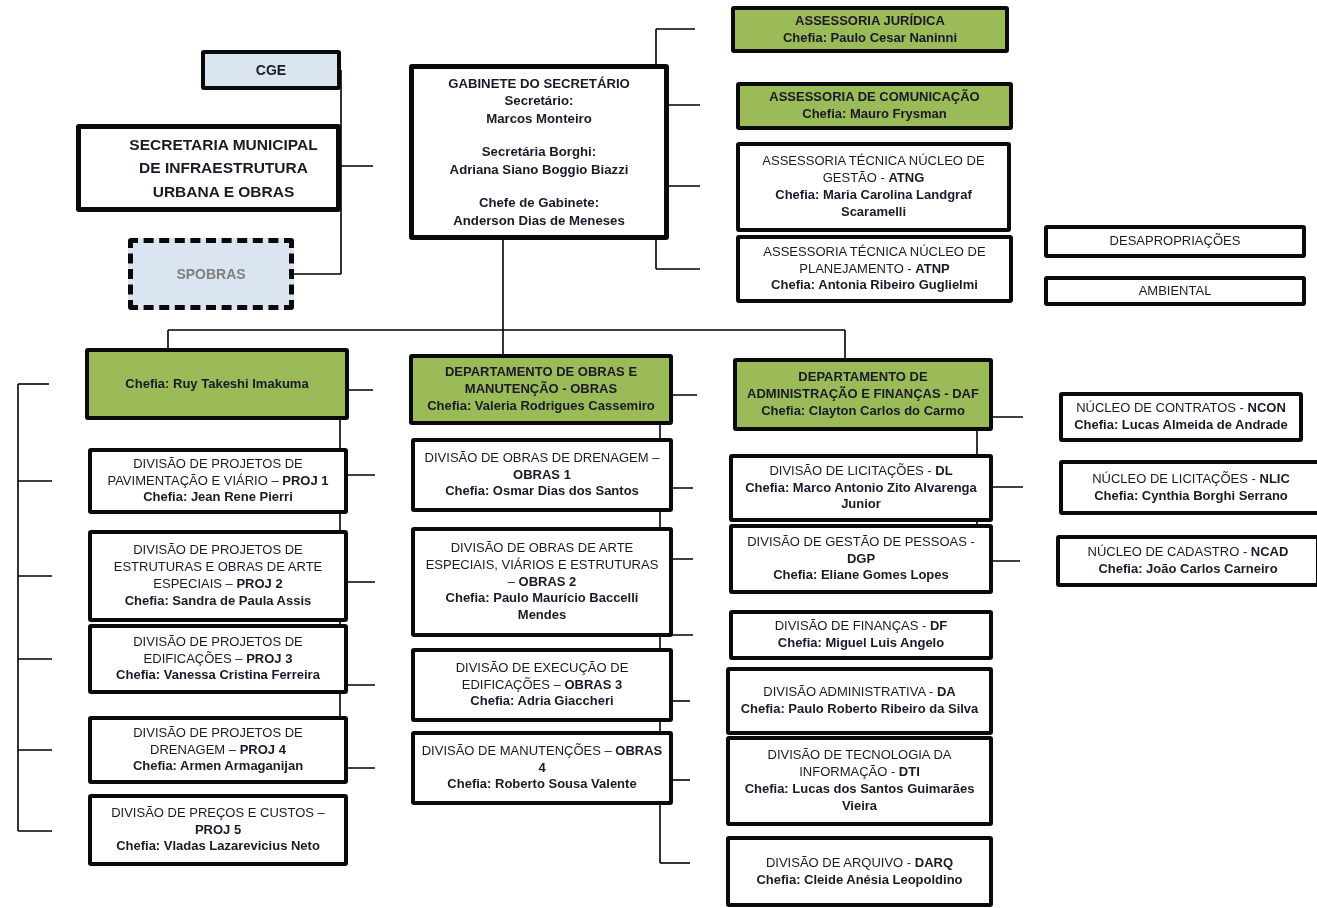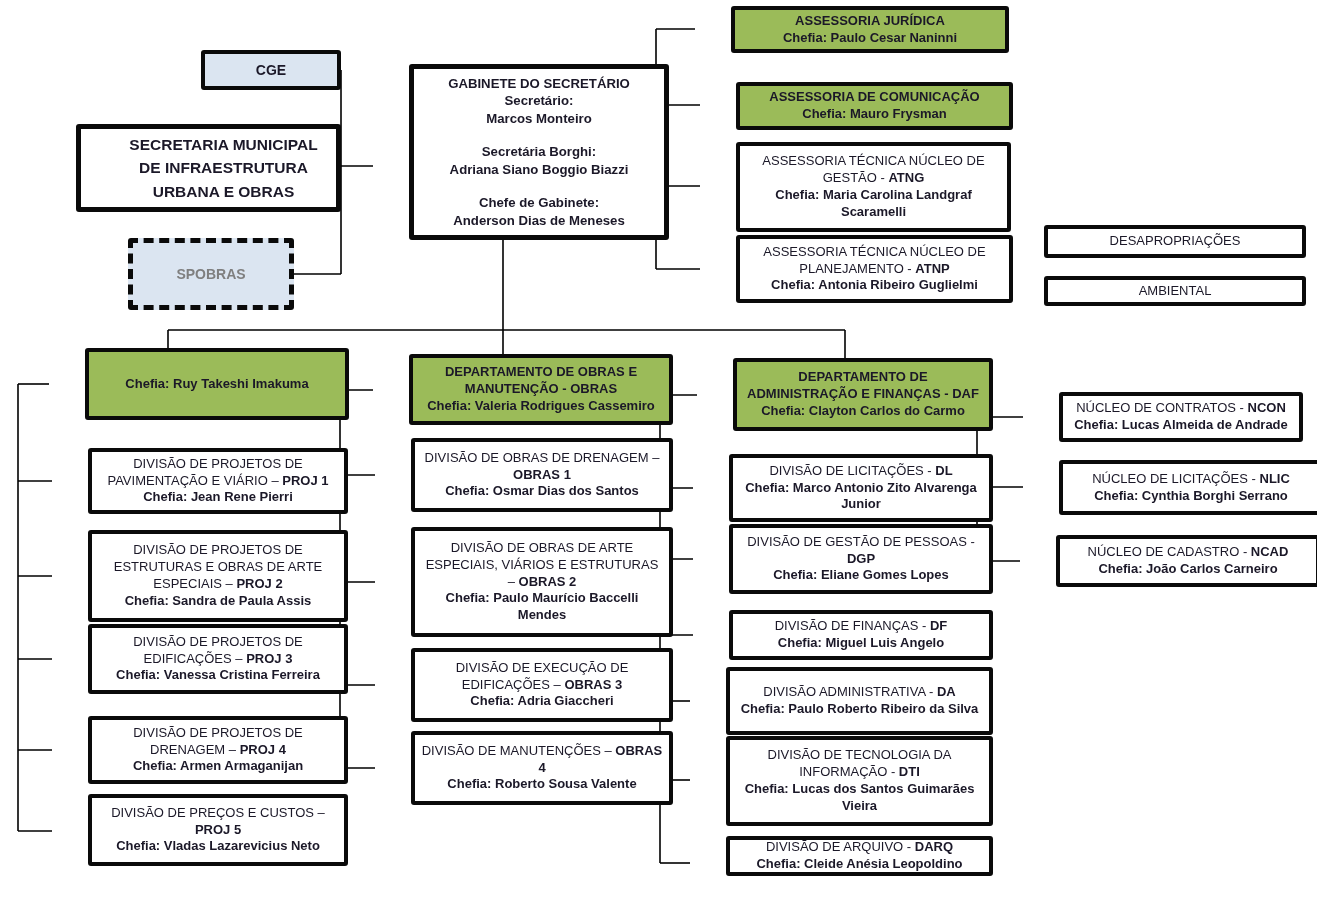--- a/index.html
+++ b/index.html
@@ -217,21 +217,21 @@
   <div class="node" style="left:690px;top:667px;width:267px;height:68px">
     <div class="title"><span>DIVISÃO ADMINISTRATIVA - </span><b>DA</b></div>
     <div class="chefia">Chefia: Paulo Roberto Ribeiro da Silva</div>
   </div>
 
   <div class="node" style="left:690px;top:736px;width:267px;height:90px">
     <div class="title"><span>DIVISÃO DE TECNOLOGIA DA INFORMAÇÃO - </span><b>DTI</b></div>
     <div class="chefia">Chefia: Lucas dos Santos Guimarães Vieira</div>
   </div>
 
-  <div class="node" style="left:690px;top:836px;width:267px;height:40px">
+  <div class="node" style="left:690px;top:836px;width:267px;height:71px">
     <div class="title"><span>DIVISÃO DE ARQUIVO - </span><b>DARQ</b></div>
     <div class="chefia">Chefia: Cleide Anésia Leopoldino</div>
   </div>
 
   <div class="node" style="left:1023px;top:392px;width:244px;height:50px">
     <div class="title"><span>NÚCLEO DE CONTRATOS - </span><b>NCON</b></div>
     <div class="chefia">Chefia: Lucas Almeida de Andrade</div>
   </div>
 
   <div class="node" style="left:1023px;top:460px;width:264px;height:55px">

